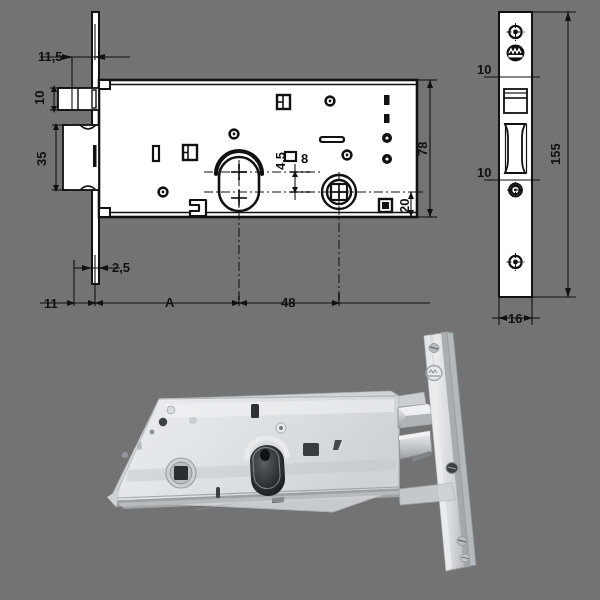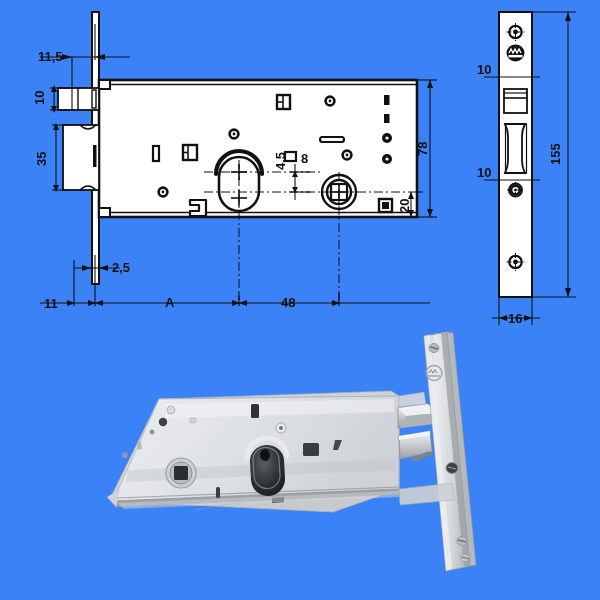--- a/index.html
+++ b/index.html
@@ -1,19 +1,19 @@
 <!DOCTYPE html>
 <html><head>
 <meta charset="utf-8">
 <title>Mortise Lock Technical Drawing</title>
 <style>
   html,body{margin:0;padding:0;background:#ffffff;}
   body{width:600px;height:600px;overflow:hidden;
        font-family:"Liberation Sans", sans-serif;background:#fff;}
-  #sheet{position:relative;width:600px;height:600px;background:#3b82f6;}
+  #sheet{position:relative;width:600px;height:600px;background:#737373;}
   .layer{position:absolute;left:0;top:0;width:600px;height:600px;}
   svg{display:block;}
   .dimtext{font-family:"Liberation Sans", sans-serif;font-weight:bold;
            font-size:13px;fill:#111111;}
 </style>
 </head>
 <body>
 
 <div id="sheet">
 

